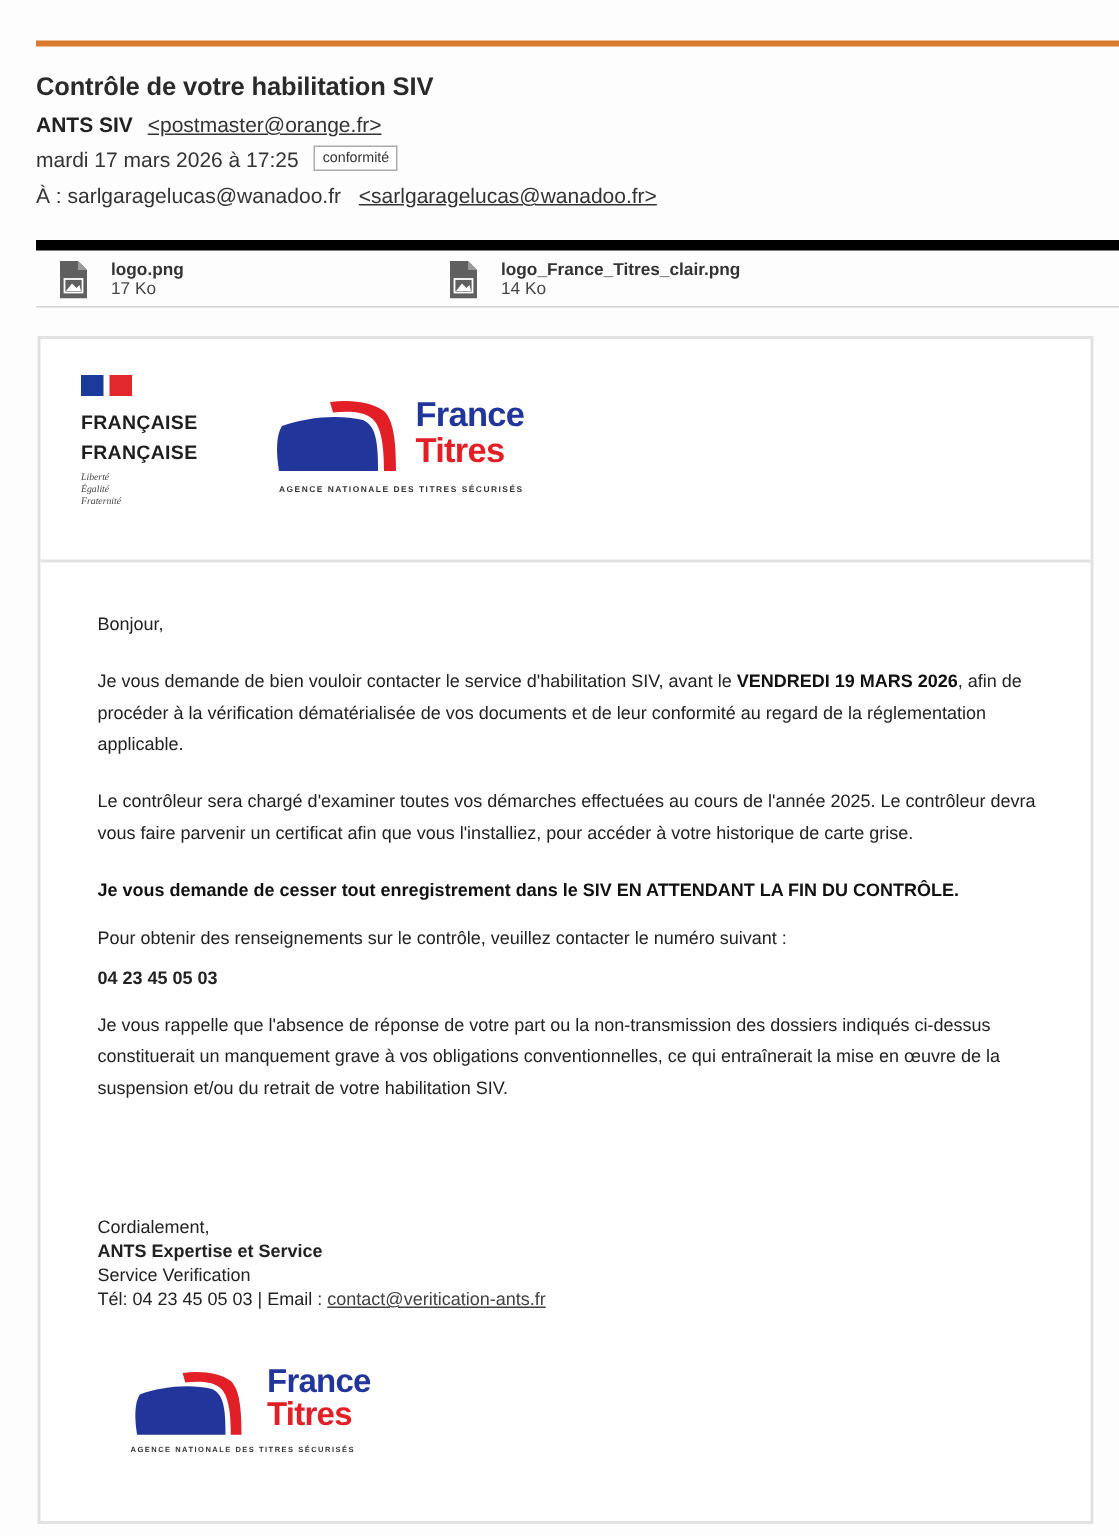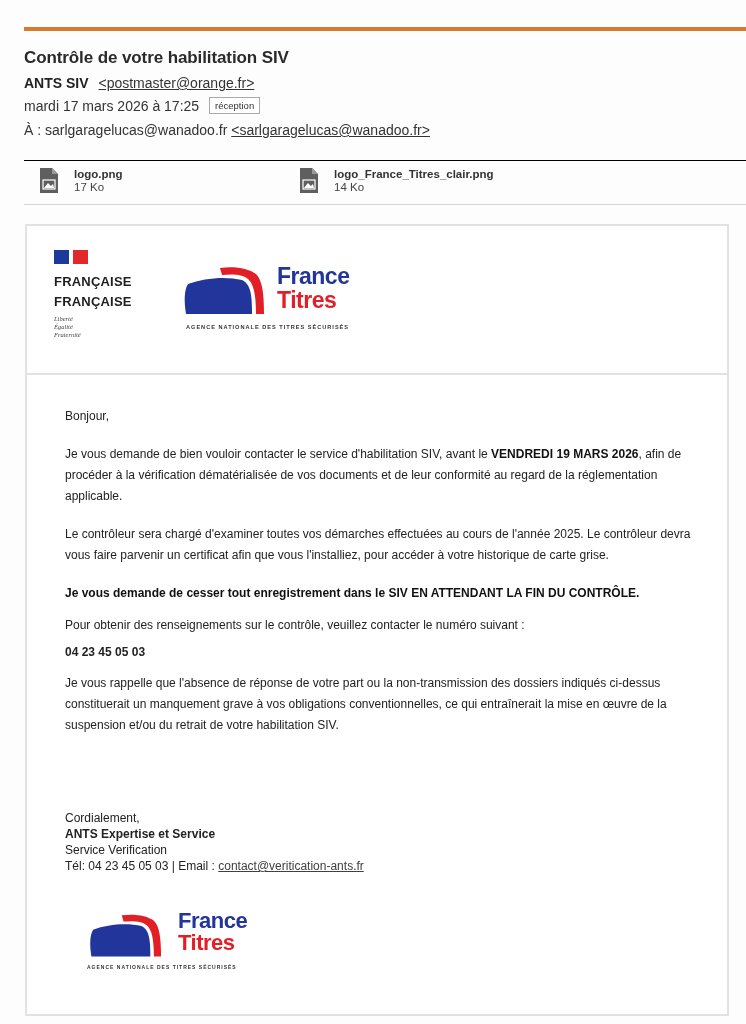--- a/index.html
+++ b/index.html
@@ -9,23 +9,23 @@
   .top-bar { position: absolute; left: 24px; right: 0; top: 27px; height: 4px; background: #d97b2e; }
 
   .header { position: absolute; left: 24px; top: 48px; right: 0; }
   .subject { font-size: 17px; font-weight: bold; color: #2a2a2a; letter-spacing: -0.1px; }
   .from { margin-top: 7px; font-size: 14px; }
   .from .name { font-weight: bold; color: #222; }
   .from .addr { margin-left: 6px; color: #333; text-decoration: underline; }
   .date-row { margin-top: 6px; font-size: 14px; color: #333; display: flex; align-items: center; }
   .folder-badge { margin-left: 10px; font-size: 9.5px; border: 1px solid #aaa; padding: 2px 5px; color: #333; background: #fff; }
   .to-row { margin-top: 8px; font-size: 14px; color: #333; }
-  .to-row .to-addr { text-decoration: underline; margin-left: 0; }
+  .to-row .to-addr { text-decoration: underline; margin-left: 8px; }
 
-  .attachments { position: absolute; left: 24px; right: 0; top: 160px; height: 45px; border-top: 1px solid #000000; border-bottom: 1px solid #d6d6d6; }
+  .attachments { position: absolute; left: 24px; right: 0; top: 160px; height: 45px; border-top: 7px solid #000000; border-bottom: 1px solid #d6d6d6; }
   .attachment { position: absolute; top: 7px; display: flex; align-items: flex-start; }
   .attachment.a1 { left: 16px; }
   .attachment.a2 { left: 276px; }
   .file-icon { width: 18px; height: 25px; position: relative; margin-right: 16px; }
   .file-icon svg { display: block; }
   .att-text { line-height: 13px; }
   .att-name { font-size: 11.5px; font-weight: bold; color: #333; }
   .att-size { font-size: 11.5px; color: #444; }
 
   .mail-card { position: absolute; left: 25px; top: 224px; width: 704px; height: 792px; background: #fff; border: 2px solid #e2e2e2; }
@@ -66,21 +66,21 @@
 <div class="top-bar"></div>
 
 <div class="header">
   <div class="subject">Contrôle de votre habilitation SIV</div>
   <div class="from">
     <span class="name">ANTS SIV</span>
     <span class="addr">&lt;postmaster@orange.fr&gt;</span>
   </div>
   <div class="date-row">
     <span>mardi 17 mars 2026 à 17:25</span>
-    <span class="folder-badge">réception</span>
+    <span class="folder-badge">conformité</span>
   </div>
   <div class="to-row">
     <span>À :</span>
     <span>sarlgaragelucas@wanadoo.fr</span>
     <span class="to-addr">&lt;sarlgaragelucas@wanadoo.fr&gt;</span>
   </div>
 </div>
 
 <div class="attachments">
   <div class="attachment a1">

